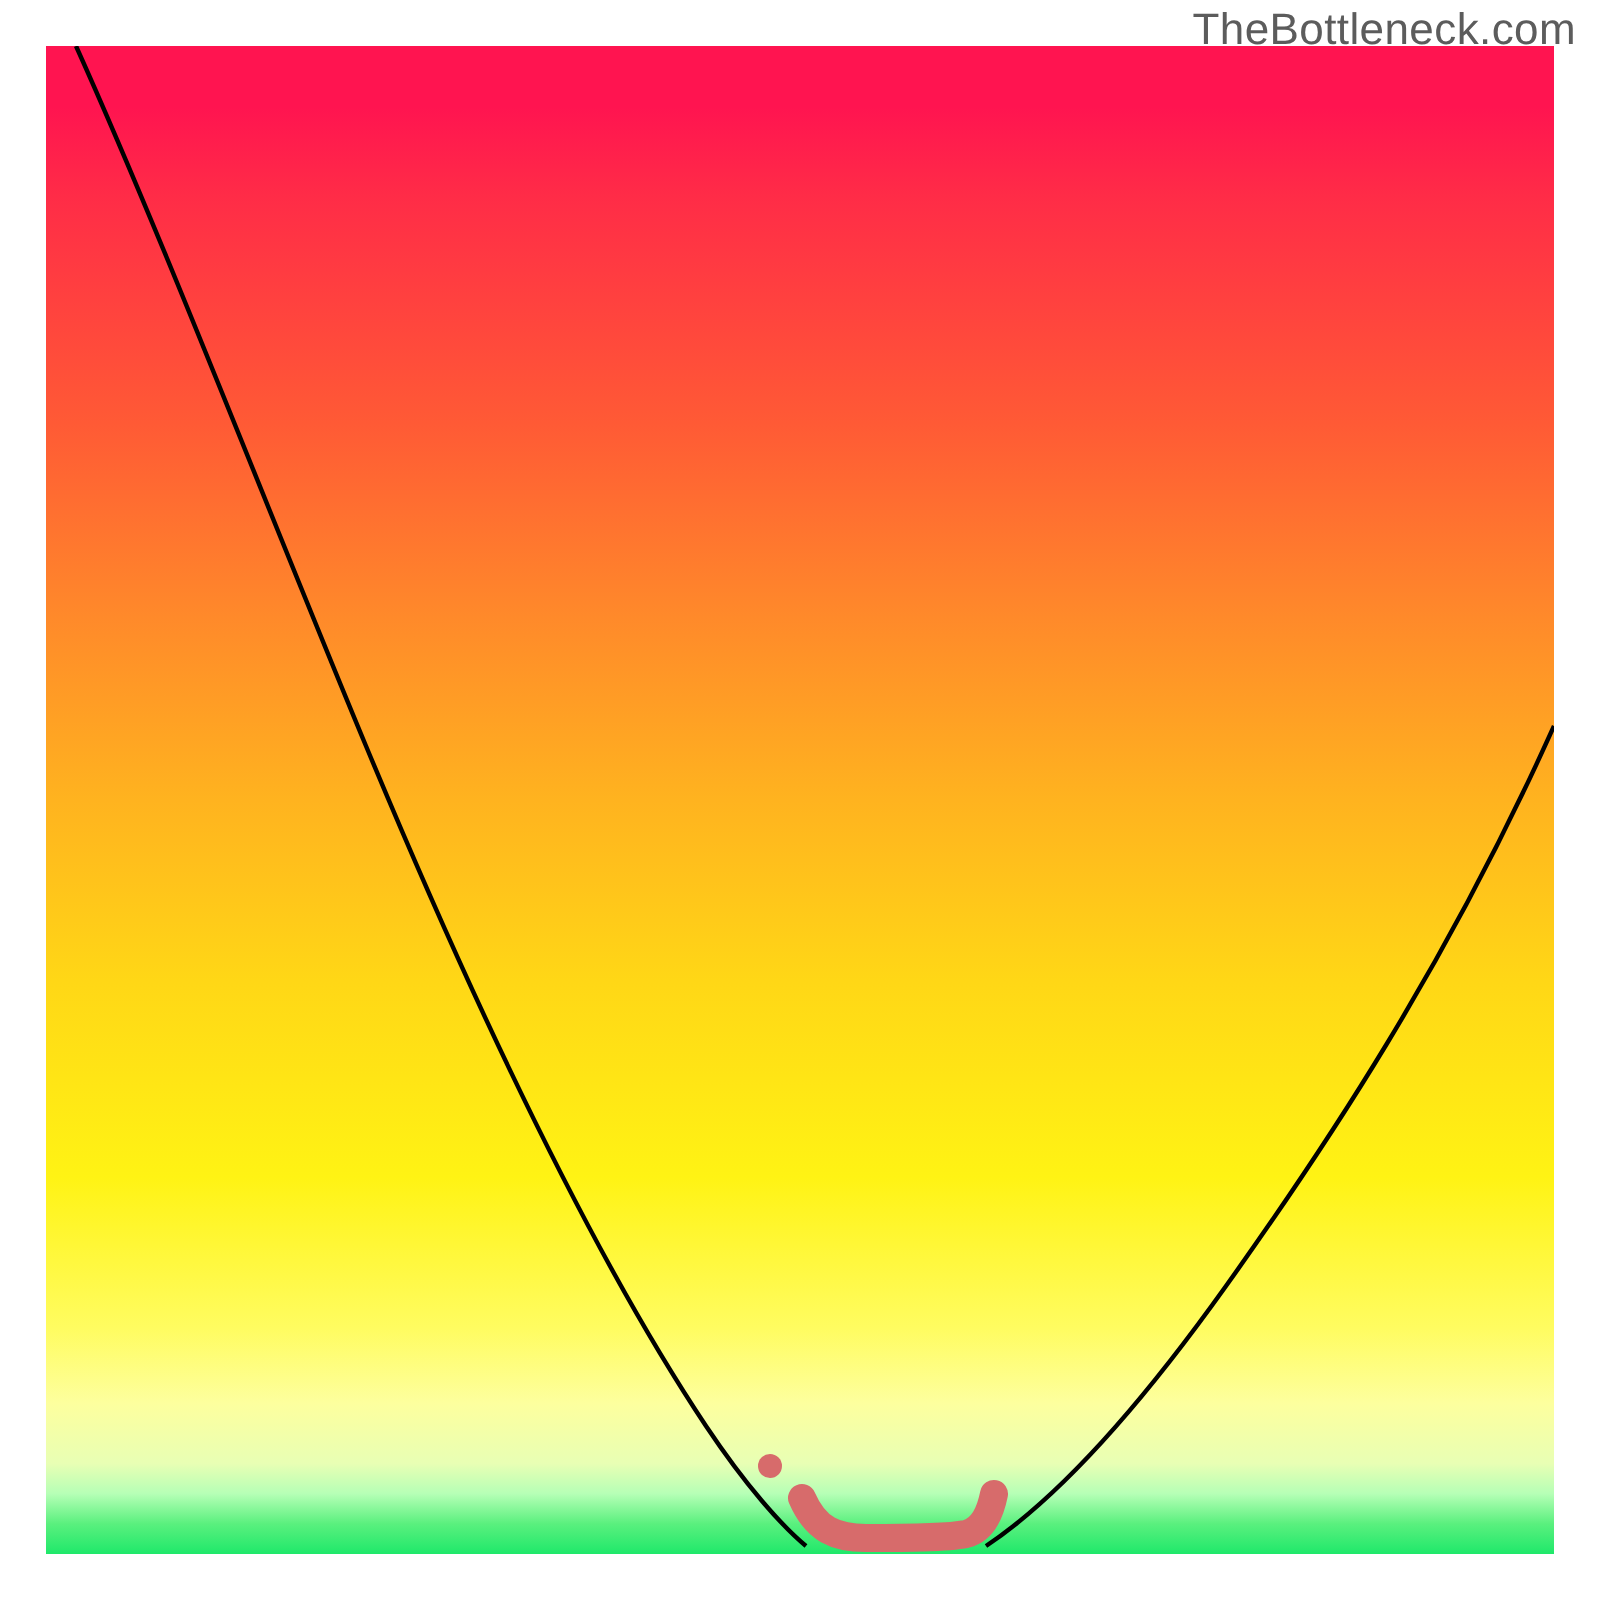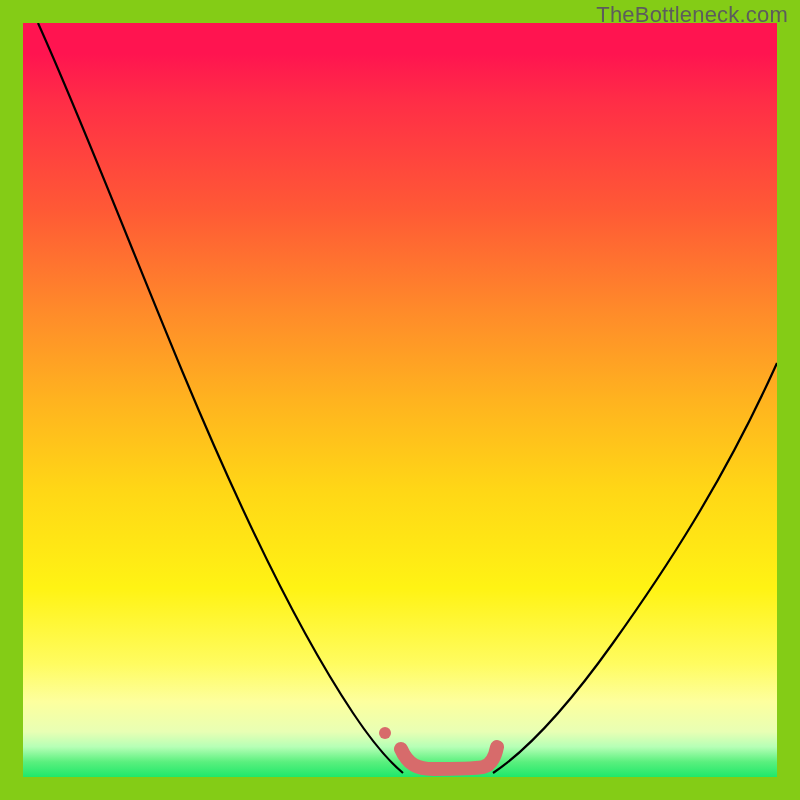--- a/index.html
+++ b/index.html
@@ -8,21 +8,21 @@
     width: 800px;
     height: 800px;
     background: #000000;
     overflow: hidden;
     font-family: Arial, Helvetica, sans-serif;
   }
   .frame {
     position: relative;
     width: 800px;
     height: 800px;
-    background: #84cc16;
+    background: #ffffff;
   }
   .plot-area {
     position: absolute;
     left: 23px;
     top: 23px;
     width: 754px;
     height: 754px;
     
     background: linear-gradient(
       to bottom,

